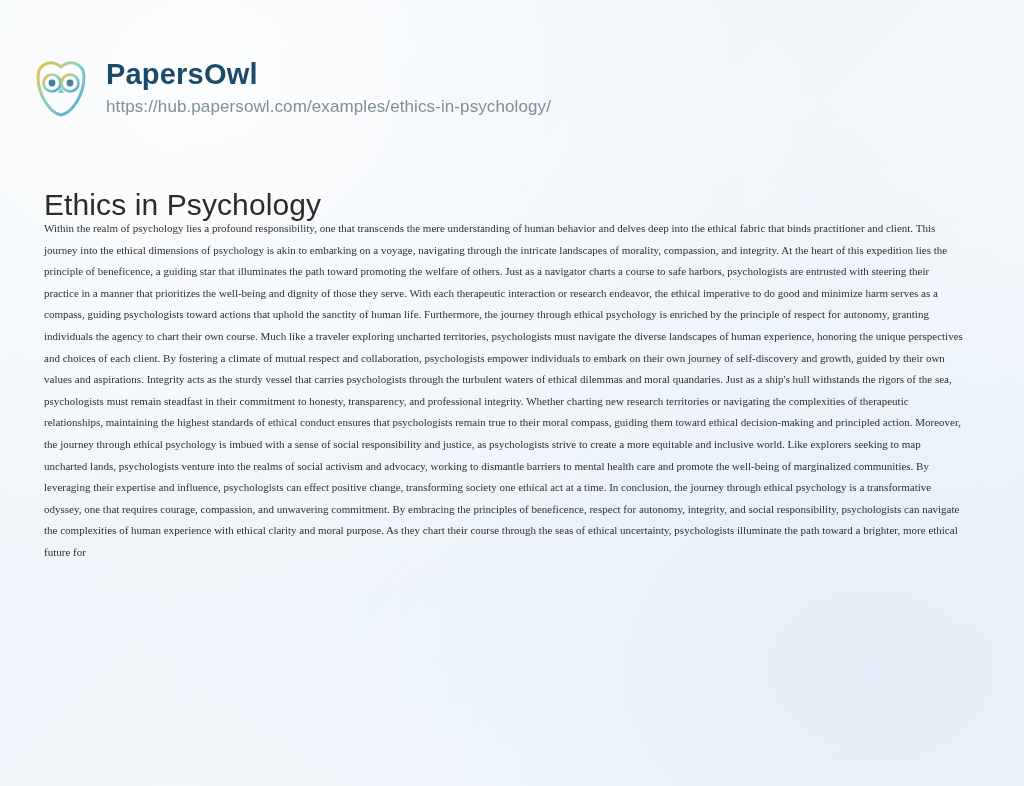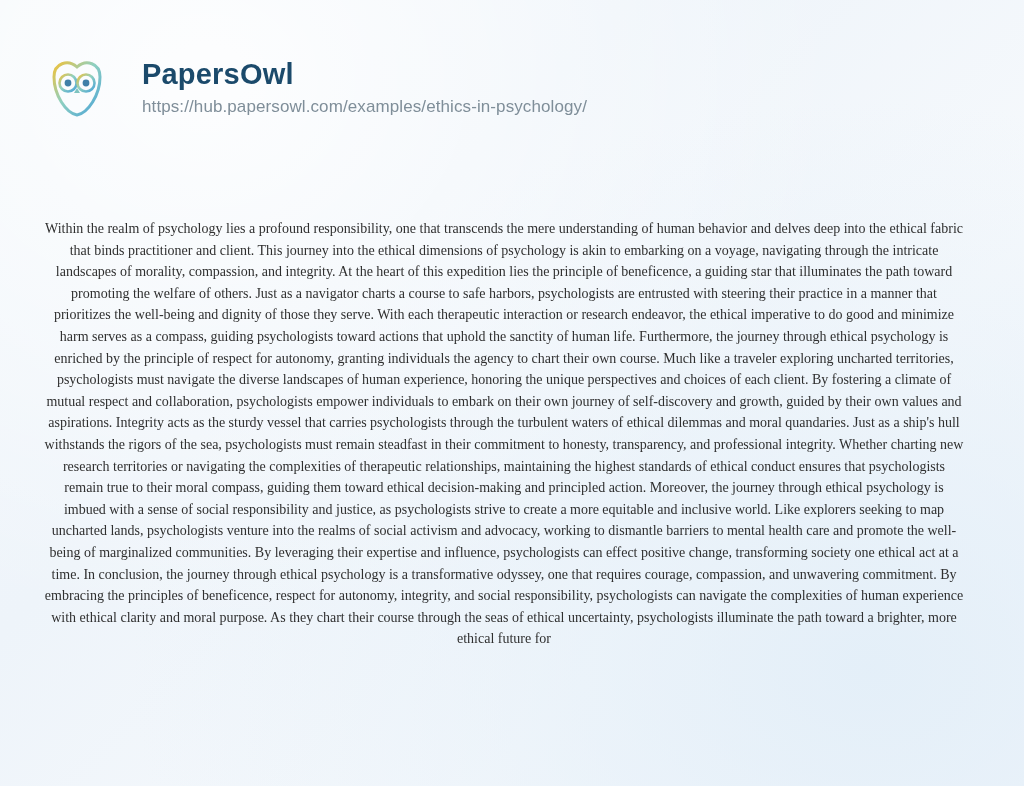--- a/index.html
+++ b/index.html
@@ -25,25 +25,25 @@
     left: 0;
     top: 0;
     right: 0;
     bottom: 0;
     background:
       radial-gradient(ellipse at 20% 10%, rgba(255,255,255,0.85) 0%, rgba(255,255,255,0) 55%),
       radial-gradient(ellipse at 85% 85%, rgba(226,238,248,0.9) 0%, rgba(255,255,255,0) 60%);
   }
   .header {
     position: absolute;
-    left: 44px;
+    left: 28px;
     top: 55px;
     display: flex;
     align-items: center;
-    gap: 32px;
+    gap: 12px;
   }
   .logo {
     width: 66px;
     height: 66px;
     flex: 0 0 auto;
   }
   .brandblock {
     display: flex;
     flex-direction: column;
     justify-content: center;
@@ -73,24 +73,24 @@
     font-weight: normal;
     color: #2b2b2b;
     letter-spacing: 0.1px;
   }
   .body-text {
     position: absolute;
     left: 44px;
     top: 218px;
     width: 920px;
     font-family: "Liberation Serif", serif;
-    font-size: 14px;
+    font-size: 11px;
     line-height: 21.6px;
     color: #2f2f2f;
-    text-align: center;
+    text-align: left;
   }
 </style>
 </head>
 <body>
 
 <div class="page">
   <div class="sheet"></div>
 
   <div class="header">
     <span class="logo">
@@ -109,15 +109,16 @@
         <circle cx="42" cy="28" r="3.4" fill="#3f7fa8"></circle>
         <path d="M33 33 L30 38 L36 38 Z" fill="#7fc4c0"></path>
       </svg>
     </span>
     <span class="brandblock">
       <span class="brand">PapersOwl</span>
       <span class="url">https://hub.papersowl.com/examples/ethics-in-psychology/</span>
     </span>
   </div>
 
+  <h1 class="title">Ethics in Psychology</h1>
 
   <div class="body-text">Within the realm of psychology lies a profound responsibility, one that transcends the mere understanding of human behavior and delves deep into the ethical fabric that binds practitioner and client. This journey into the ethical dimensions of psychology is akin to embarking on a voyage, navigating through the intricate landscapes of morality, compassion, and integrity. At the heart of this expedition lies the principle of beneficence, a guiding star that illuminates the path toward promoting the welfare of others. Just as a navigator charts a course to safe harbors, psychologists are entrusted with steering their practice in a manner that prioritizes the well-being and dignity of those they serve. With each therapeutic interaction or research endeavor, the ethical imperative to do good and minimize harm serves as a compass, guiding psychologists toward actions that uphold the sanctity of human life. Furthermore, the journey through ethical psychology is enriched by the principle of respect for autonomy, granting individuals the agency to chart their own course. Much like a traveler exploring uncharted territories, psychologists must navigate the diverse landscapes of human experience, honoring the unique perspectives and choices of each client. By fostering a climate of mutual respect and collaboration, psychologists empower individuals to embark on their own journey of self-discovery and growth, guided by their own values and aspirations. Integrity acts as the sturdy vessel that carries psychologists through the turbulent waters of ethical dilemmas and moral quandaries. Just as a ship's hull withstands the rigors of the sea, psychologists must remain steadfast in their commitment to honesty, transparency, and professional integrity. Whether charting new research territories or navigating the complexities of therapeutic relationships, maintaining the highest standards of ethical conduct ensures that psychologists remain true to their moral compass, guiding them toward ethical decision-making and principled action. Moreover, the journey through ethical psychology is imbued with a sense of social responsibility and justice, as psychologists strive to create a more equitable and inclusive world. Like explorers seeking to map uncharted lands, psychologists venture into the realms of social activism and advocacy, working to dismantle barriers to mental health care and promote the well-being of marginalized communities. By leveraging their expertise and influence, psychologists can effect positive change, transforming society one ethical act at a time. In conclusion, the journey through ethical psychology is a transformative odyssey, one that requires courage, compassion, and unwavering commitment. By embracing the principles of beneficence, respect for autonomy, integrity, and social responsibility, psychologists can navigate the complexities of human experience with ethical clarity and moral purpose. As they chart their course through the seas of ethical uncertainty, psychologists illuminate the path toward a brighter, more ethical future for</div>
 </div>
 
 </body></html>

